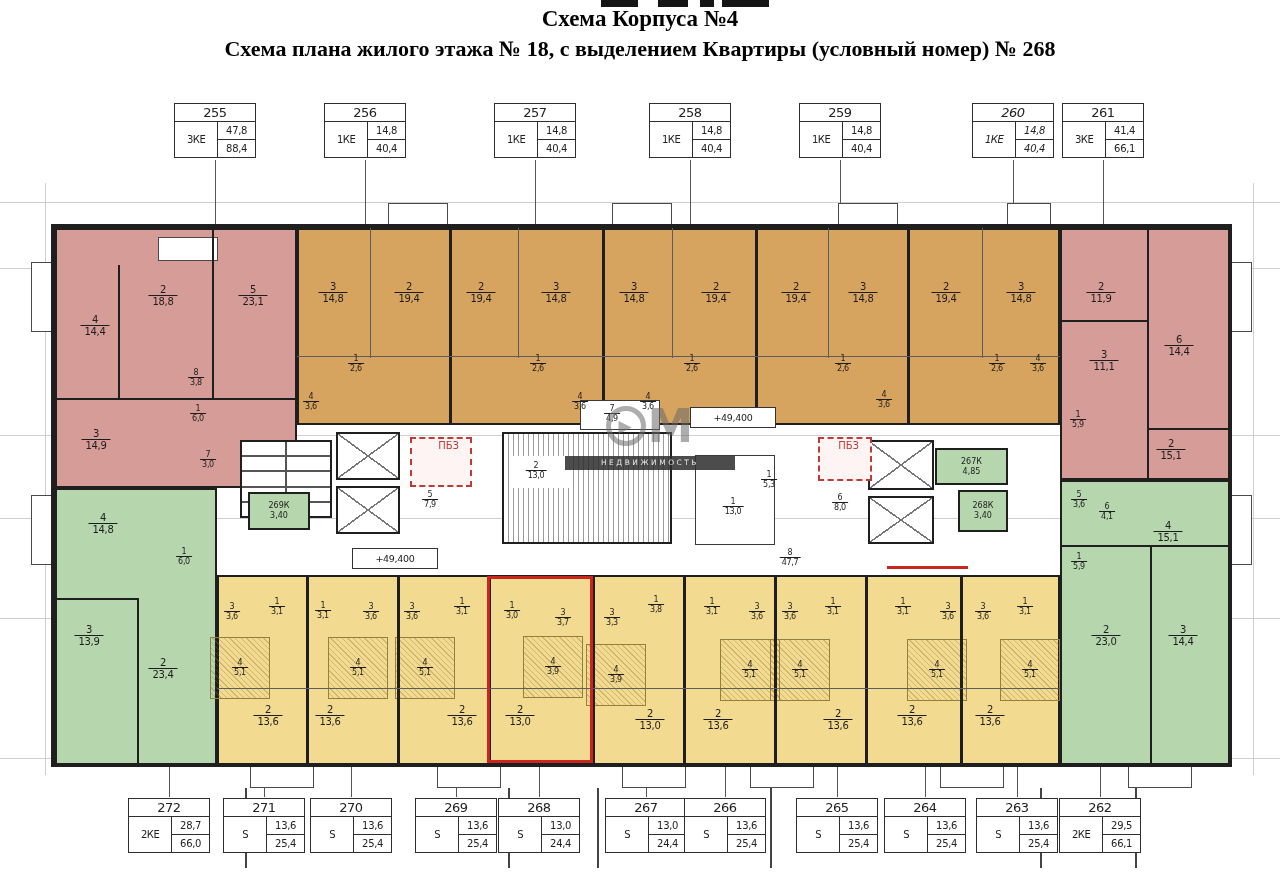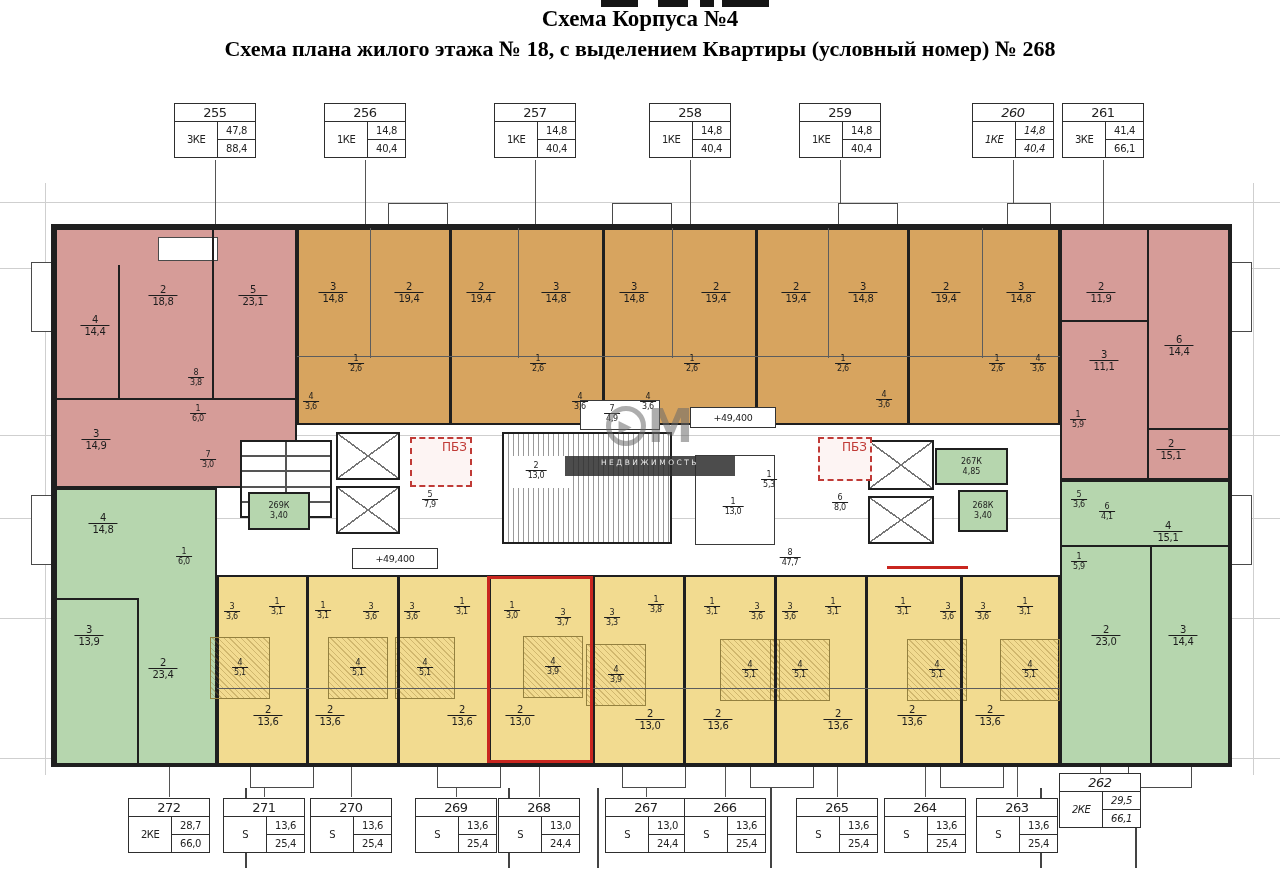--- a/index.html
+++ b/index.html
@@ -31,34 +31,34 @@
   .tag .vals{flex:1;display:flex;flex-direction:column;}
   .tag .vals div{flex:1;display:flex;align-items:center;justify-content:center;font-size:10px;color:#222;letter-spacing:-0.3px;text-align:right;}
   .tag .vals div:first-child{border-bottom:1px solid #2e2e2e;}
   .shaft{position:absolute;border:2px solid var(--wall);box-sizing:border-box;z-index:6;background:
     linear-gradient(to top right,transparent calc(50% - 0.8px),#767676 calc(50% - 0.8px),#767676 calc(50% + 0.8px),transparent calc(50% + 0.8px)),
     linear-gradient(to bottom right,transparent calc(50% - 0.8px),#767676 calc(50% - 0.8px),#767676 calc(50% + 0.8px),transparent calc(50% + 0.8px)),#fff;}
   .stair{position:absolute;border:2px solid var(--wall);box-sizing:border-box;z-index:5;
     background:repeating-linear-gradient(90deg,#fff 0,#fff 4px,#9a9a9a 4px,#9a9a9a 5px);}
   .stair-landing{position:absolute;background:#fff;z-index:6;}
   .pbz{position:absolute;border:2px dashed var(--pbz);background:#fdf4f3;box-sizing:border-box;z-index:6;}
-  .pbz span{position:absolute;top:1px;right:3px;color:var(--pbz);font-size:12px;}
+  .pbz span{position:absolute;top:1px;right:11px;color:var(--pbz);font-size:10px;}
   .gcore{position:absolute;background:var(--green);border:2px solid var(--wall);box-sizing:border-box;z-index:6;
     display:flex;flex-direction:column;align-items:center;justify-content:center;font-size:8px;line-height:10px;color:#1d1d1d;text-align:center;}
   .elev{position:absolute;border:1.5px solid #333;background:#fff;z-index:7;
     display:flex;align-items:center;justify-content:center;font-size:9.5px;color:#222;letter-spacing:-0.3px;box-sizing:border-box;}
   .hatchbox{position:absolute;border:1px solid #93803f;box-sizing:border-box;z-index:2;
     background:repeating-linear-gradient(45deg,rgba(140,110,40,0) 0 3px,rgba(140,110,40,0.33) 3px 4px);}
   .mailboxes{position:absolute;display:grid;grid-template-columns:1fr 1fr;grid-auto-rows:1fr;gap:2px;background:#555;border:2px solid var(--wall);box-sizing:border-box;z-index:6;}
   .mailboxes i{background:#fff;}
   .roombox{position:absolute;border:1.5px solid #3a3a3a;background:#fff;box-sizing:border-box;z-index:5;}
   .wm{position:absolute;left:510px;top:400px;width:280px;z-index:40;pointer-events:none;text-align:center;color:rgba(105,105,105,0.55);}
   .wm .line1{font-size:46px;font-weight:bold;letter-spacing:1px;line-height:52px;display:flex;align-items:center;justify-content:center;gap:2px;}
   .wm .o{display:inline-flex;width:40px;height:40px;border:5px solid rgba(105,105,105,0.55);border-radius:50%;align-items:center;justify-content:center;font-size:17px;box-sizing:border-box;}
-  .wm .line2{margin:4px auto 0;width:170px;height:20px;background:rgba(45,45,45,0.85);color:#e8e8e8;
+  .wm .line2{margin:4px auto 0;width:170px;height:14px;background:rgba(45,45,45,0.85);color:#e8e8e8;
     font-size:7.5px;letter-spacing:2.5px;line-height:14px;}
   .highlight{position:absolute;border:3.5px solid var(--highlight);box-sizing:border-box;background:transparent;z-index:45;}
   .redline{position:absolute;background:var(--highlight);z-index:44;}
 </style>
 </head>
 <body>
 
 <div class="page">
 
   <div class="frag" style="left:601px;width:37px;"></div>
@@ -237,21 +237,21 @@
       <div class="tag" style="left: 976px; top: 798px;">
         <div class="num">263</div>
         <div class="body">
           <div class="type">S</div>
           <div class="vals">
             <div>13,6</div>
             <div>25,4</div>
           </div>
         </div>
       </div>
-      <div class="tag" style="left: 1059px; top: 773px; font-style: italic;">
+      <div class="tag" style="left: 1059px; top: 798px;">
         <div class="num">262</div>
         <div class="body">
           <div class="type">2КЕ</div>
           <div class="vals">
             <div>29,5</div>
             <div>66,1</div>
           </div>
         </div>
       </div>
     </div>

